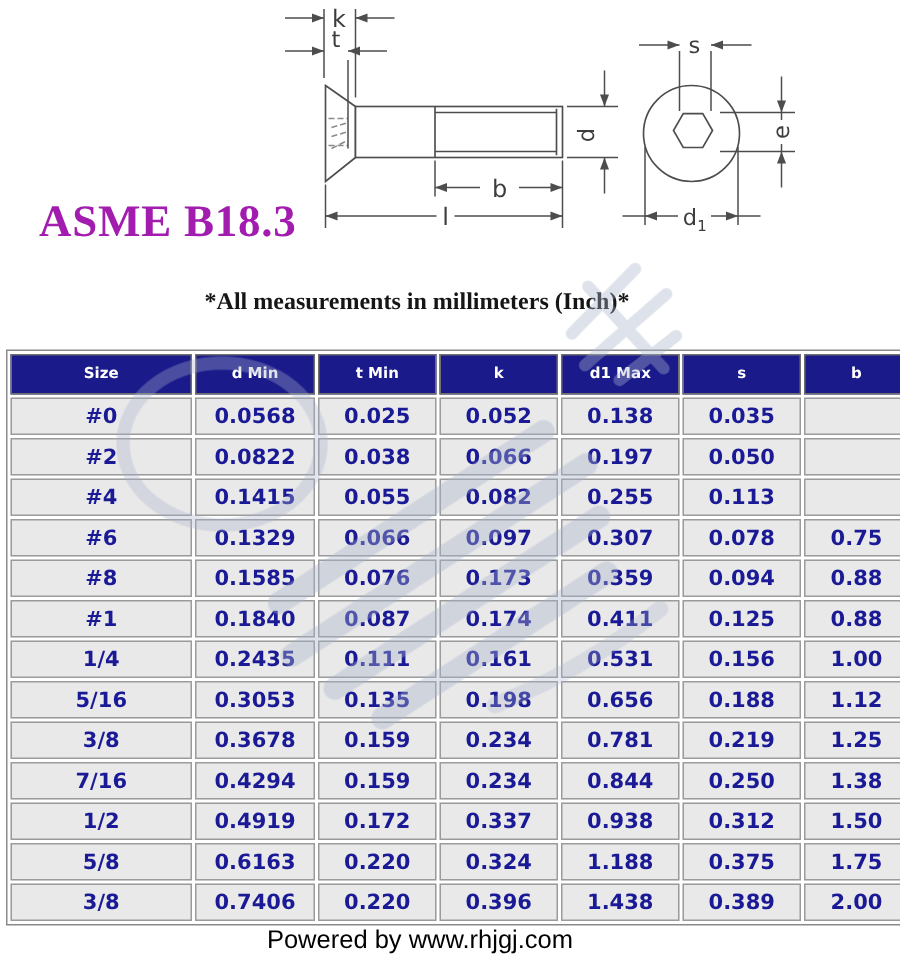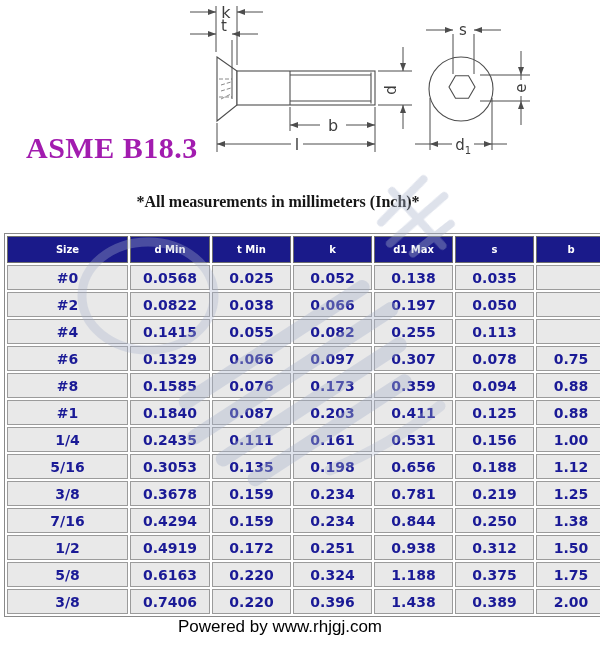--- a/index.html
+++ b/index.html
@@ -222,21 +222,21 @@
           <td>0.076</td>
           <td>0.173</td>
           <td>0.359</td>
           <td>0.094</td>
           <td>0.88</td>
         </tr>
         <tr>
           <td>#1</td>
           <td>0.1840</td>
           <td>0.087</td>
-          <td>0.203</td>
+          <td>0.174</td>
           <td>0.411</td>
           <td>0.125</td>
           <td>0.88</td>
         </tr>
         <tr>
           <td>1/4</td>
           <td>0.2435</td>
           <td>0.111</td>
           <td>0.161</td>
           <td>0.531</td>
@@ -267,21 +267,21 @@
           <td>0.159</td>
           <td>0.234</td>
           <td>0.844</td>
           <td>0.250</td>
           <td>1.38</td>
         </tr>
         <tr>
           <td>1/2</td>
           <td>0.4919</td>
           <td>0.172</td>
-          <td>0.251</td>
+          <td>0.337</td>
           <td>0.938</td>
           <td>0.312</td>
           <td>1.50</td>
         </tr>
         <tr>
           <td>5/8</td>
           <td>0.6163</td>
           <td>0.220</td>
           <td>0.324</td>
           <td>1.188</td>

